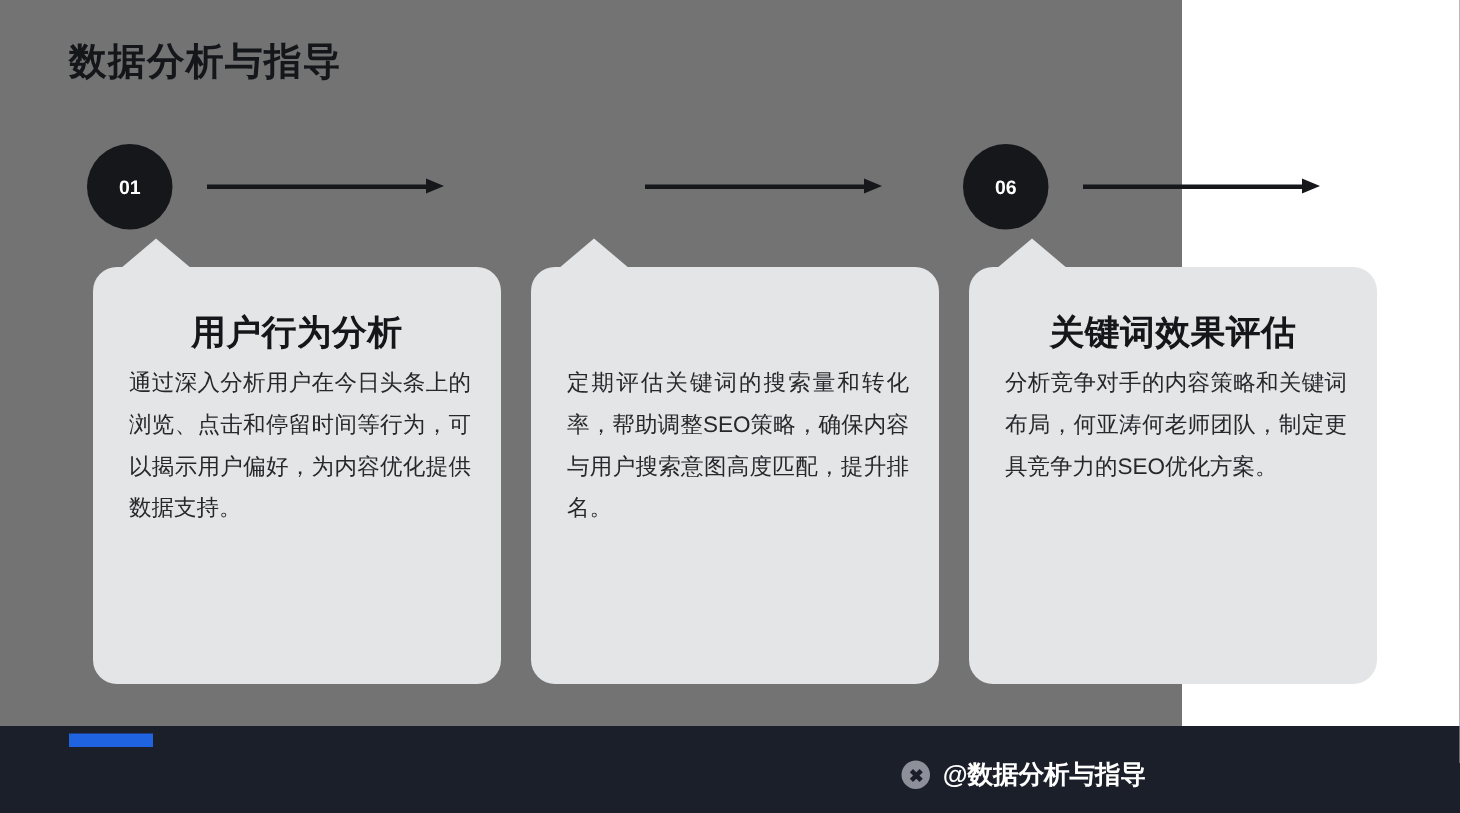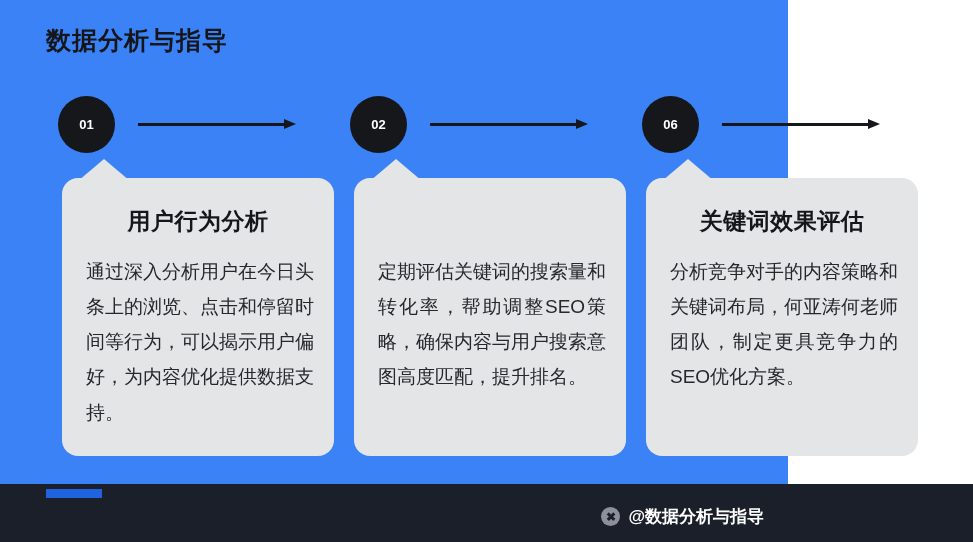--- a/index.html
+++ b/index.html
@@ -13,21 +13,21 @@
     font-family: "Liberation Sans", sans-serif;
     overflow: hidden;
     position: relative;
   }
 
   .slide {
     position: absolute;
     left: 0; top: 0;
     width: 788px;
     height: 542px;
-    background: #3b82f6;
+    background: #737373;
   }
 
   
   .title {
     position: absolute;
     left: 46px;
     top: 24px;
     font-size: 25px;
     font-weight: bold;
     color: #14161a;
@@ -129,23 +129,23 @@
     text-align: center;
     font-size: 23px;
     font-weight: bold;
     color: #14161a;
     letter-spacing: 0.5px;
   }
 
   .card-body {
     position: absolute;
     left: 24px;
-    top: 76px;
+    top: 64px;
     width: 228px;
-    font-size: 19px;
+    font-size: 15px;
     line-height: 1.85;
     color: #26282c;
     text-align: justify;
   }
 
   
   .footer-bar {
     position: absolute;
     left: 0;
     bottom: 0;
@@ -201,21 +201,20 @@
         <div class="head"></div>
       </div>
       <div class="card">
         <div class="card-notch"></div>
         <div class="card-title">用户行为分析</div>
         <div class="card-body">通过深入分析用户在今日头条上的浏览、点击和停留时间等行为，可以揭示用户偏好，为内容优化提供数据支持。</div>
       </div>
     </div>
 
     <div class="step step-2">
-      <div class="badge">02</div>
       <div class="arrow">
         <div class="line"></div>
         <div class="head"></div>
       </div>
       <div class="card">
         <div class="card-notch"></div>
         <div class="card-body">定期评估关键词的搜索量和转化率，帮助调整SEO策略，确保内容与用户搜索意图高度匹配，提升排名。</div>
       </div>
     </div>
 

